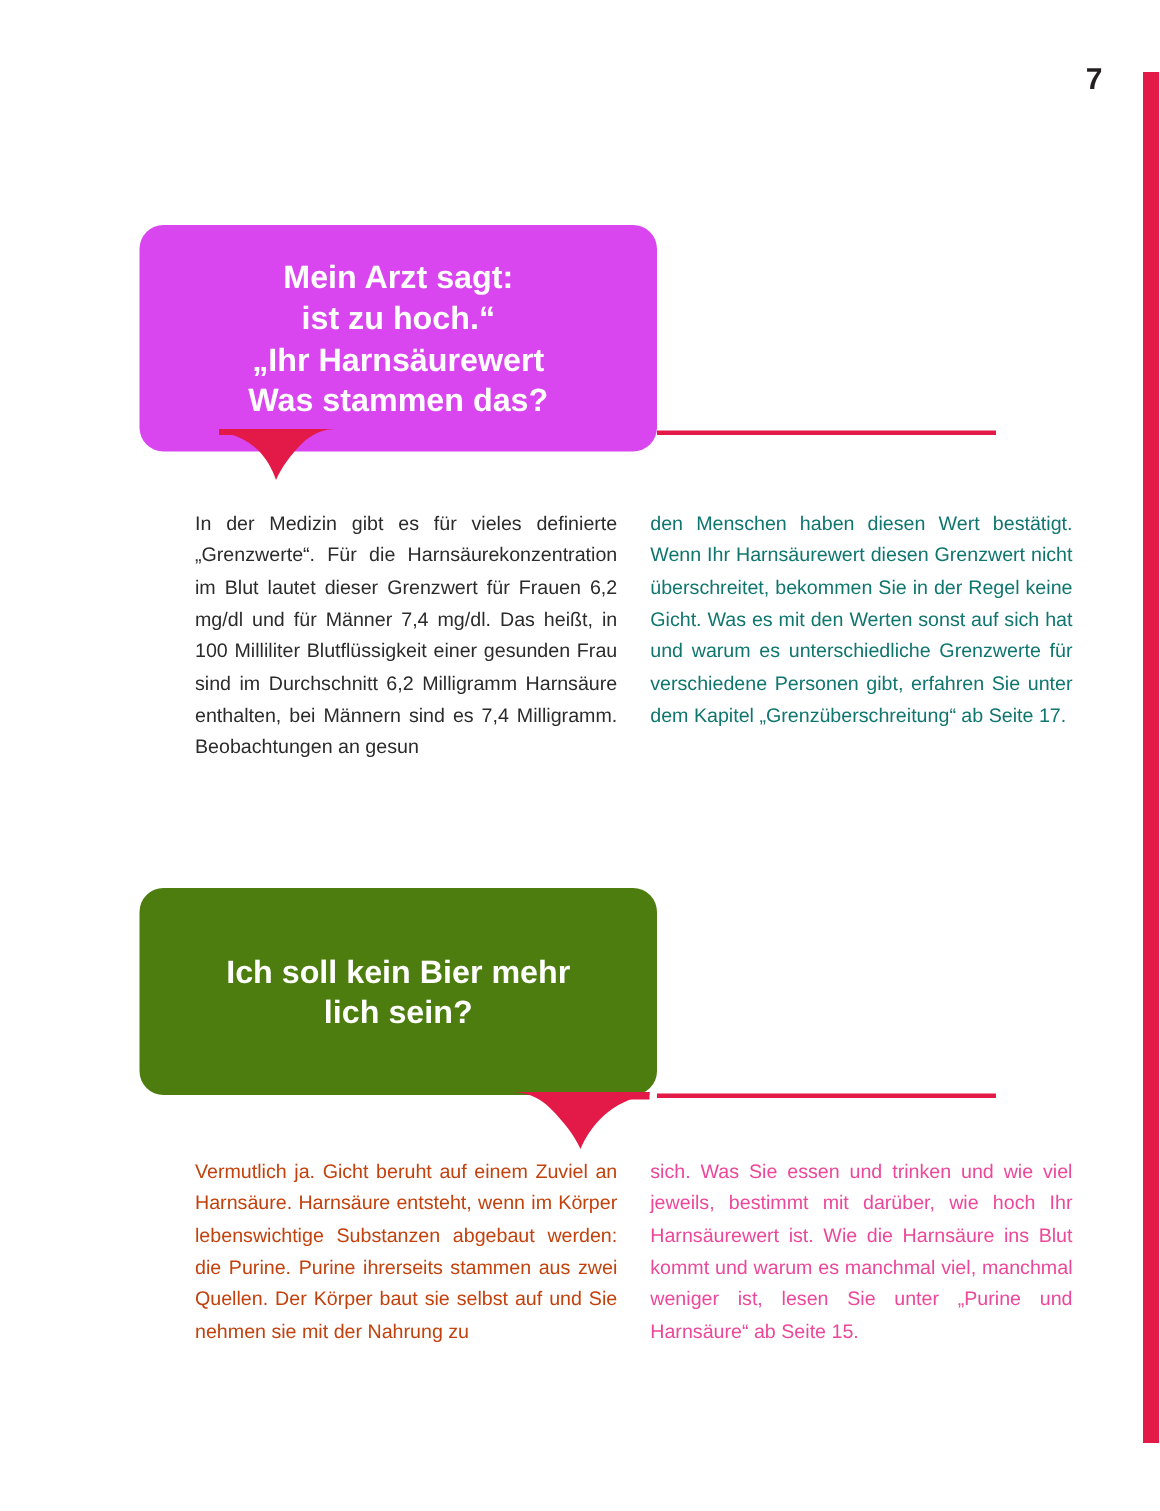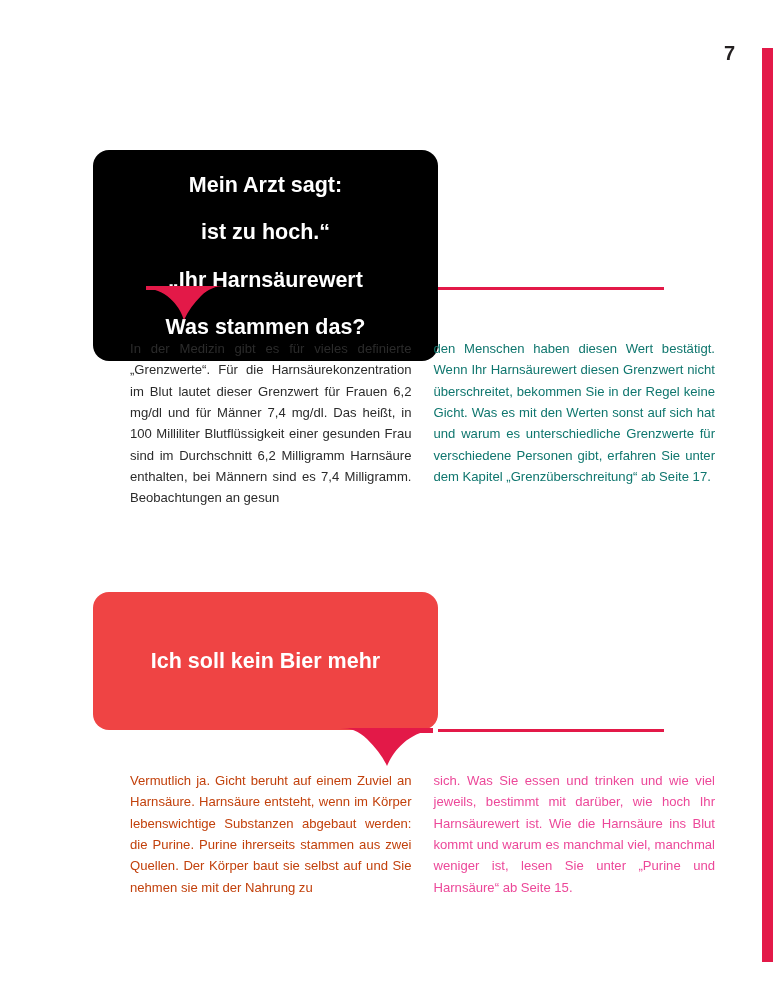--- a/index.html
+++ b/index.html
@@ -126,21 +126,21 @@
 </head>
 <body>
 
 <div class="page" style="background: rgb(255, 255, 255);">
 
   <div class="edge-bar" style="background: rgb(227, 25, 72);"></div>
 
   <div class="folio">7</div>
 
   <div class="bubble-block first">
-    <div class="bubble" style="background: #000000; color: rgb(255, 255, 255); gap: 20px;">
+    <div class="bubble" style="background: #d946ef; color: rgb(255, 255, 255);">
       <span class="line">Mein Arzt sagt:</span>
       <span class="line">ist zu hoch.“</span>
       <span class="line">„Ihr Harnsäurewert</span>
       <span class="line">Was stammen das?</span>
     </div>
     <svg class="tail-left" viewBox="0 0 78 34" aria-hidden="true">
       <path d="M0 0 H78 C70 0 62 3 55 10 C48 17 42 25 38 34 C34 22 24 5 0 2 Z" fill="#e31948"></path>
       <path d="M0 0 H20 V4 H0 Z" fill="#e31948"></path>
     </svg>
   </div>
@@ -150,22 +150,23 @@
   <div class="copy first">
     <div class="col" style="color: rgb(43, 43, 43);">
       <p>In der Medizin gibt es für vieles definier­te „Grenzwerte“. Für die Harnsäurekon­zentration im Blut lautet dieser Grenz­wert für Frauen 6,2 mg/dl und für Män­ner 7,4 mg/dl. Das heißt, in 100 Milliliter Blutflüssigkeit einer gesunden Frau sind im Durchschnitt 6,2 Milligramm Harn­säure enthalten, bei Männern sind es 7,4 Milligramm. Beobachtungen an gesun­</p>
     </div>
     <div class="col" style="color: #0f766e;">
       <p>den Menschen haben diesen Wert be­stätigt. Wenn Ihr Harnsäurewert diesen Grenzwert nicht überschreitet, bekom­men Sie in der Regel keine Gicht. Was es mit den Werten sonst auf sich hat und warum es unterschiedliche Grenzwerte für verschiedene Personen gibt, erfahren Sie unter dem Kapitel „Grenzüberschrei­tung“ ab Seite 17.</p>
     </div>
   </div>
 
   <div class="bubble-block second">
-    <div class="bubble" style="background: #ef4444; color: rgb(255, 255, 255);">
+    <div class="bubble" style="background: #4d7c0f; color: rgb(255, 255, 255);">
       <span class="line">Ich soll kein Bier mehr</span>
+      <span class="line">lich sein?</span>
     </div>
     <svg class="tail-right" viewBox="0 0 92 38" aria-hidden="true">
       <path d="M92 0 H0 C9 0 18 3 26 11 C35 20 42 29 46 38 C52 24 66 5 92 2 Z" fill="#e31948"></path>
       <path d="M74 0 H92 V5 H74 Z" fill="#e31948"></path>
     </svg>
   </div>
 
   <div class="bubble-rule second" style="background: rgb(227, 25, 72);"></div>
 
   <div class="copy second">

